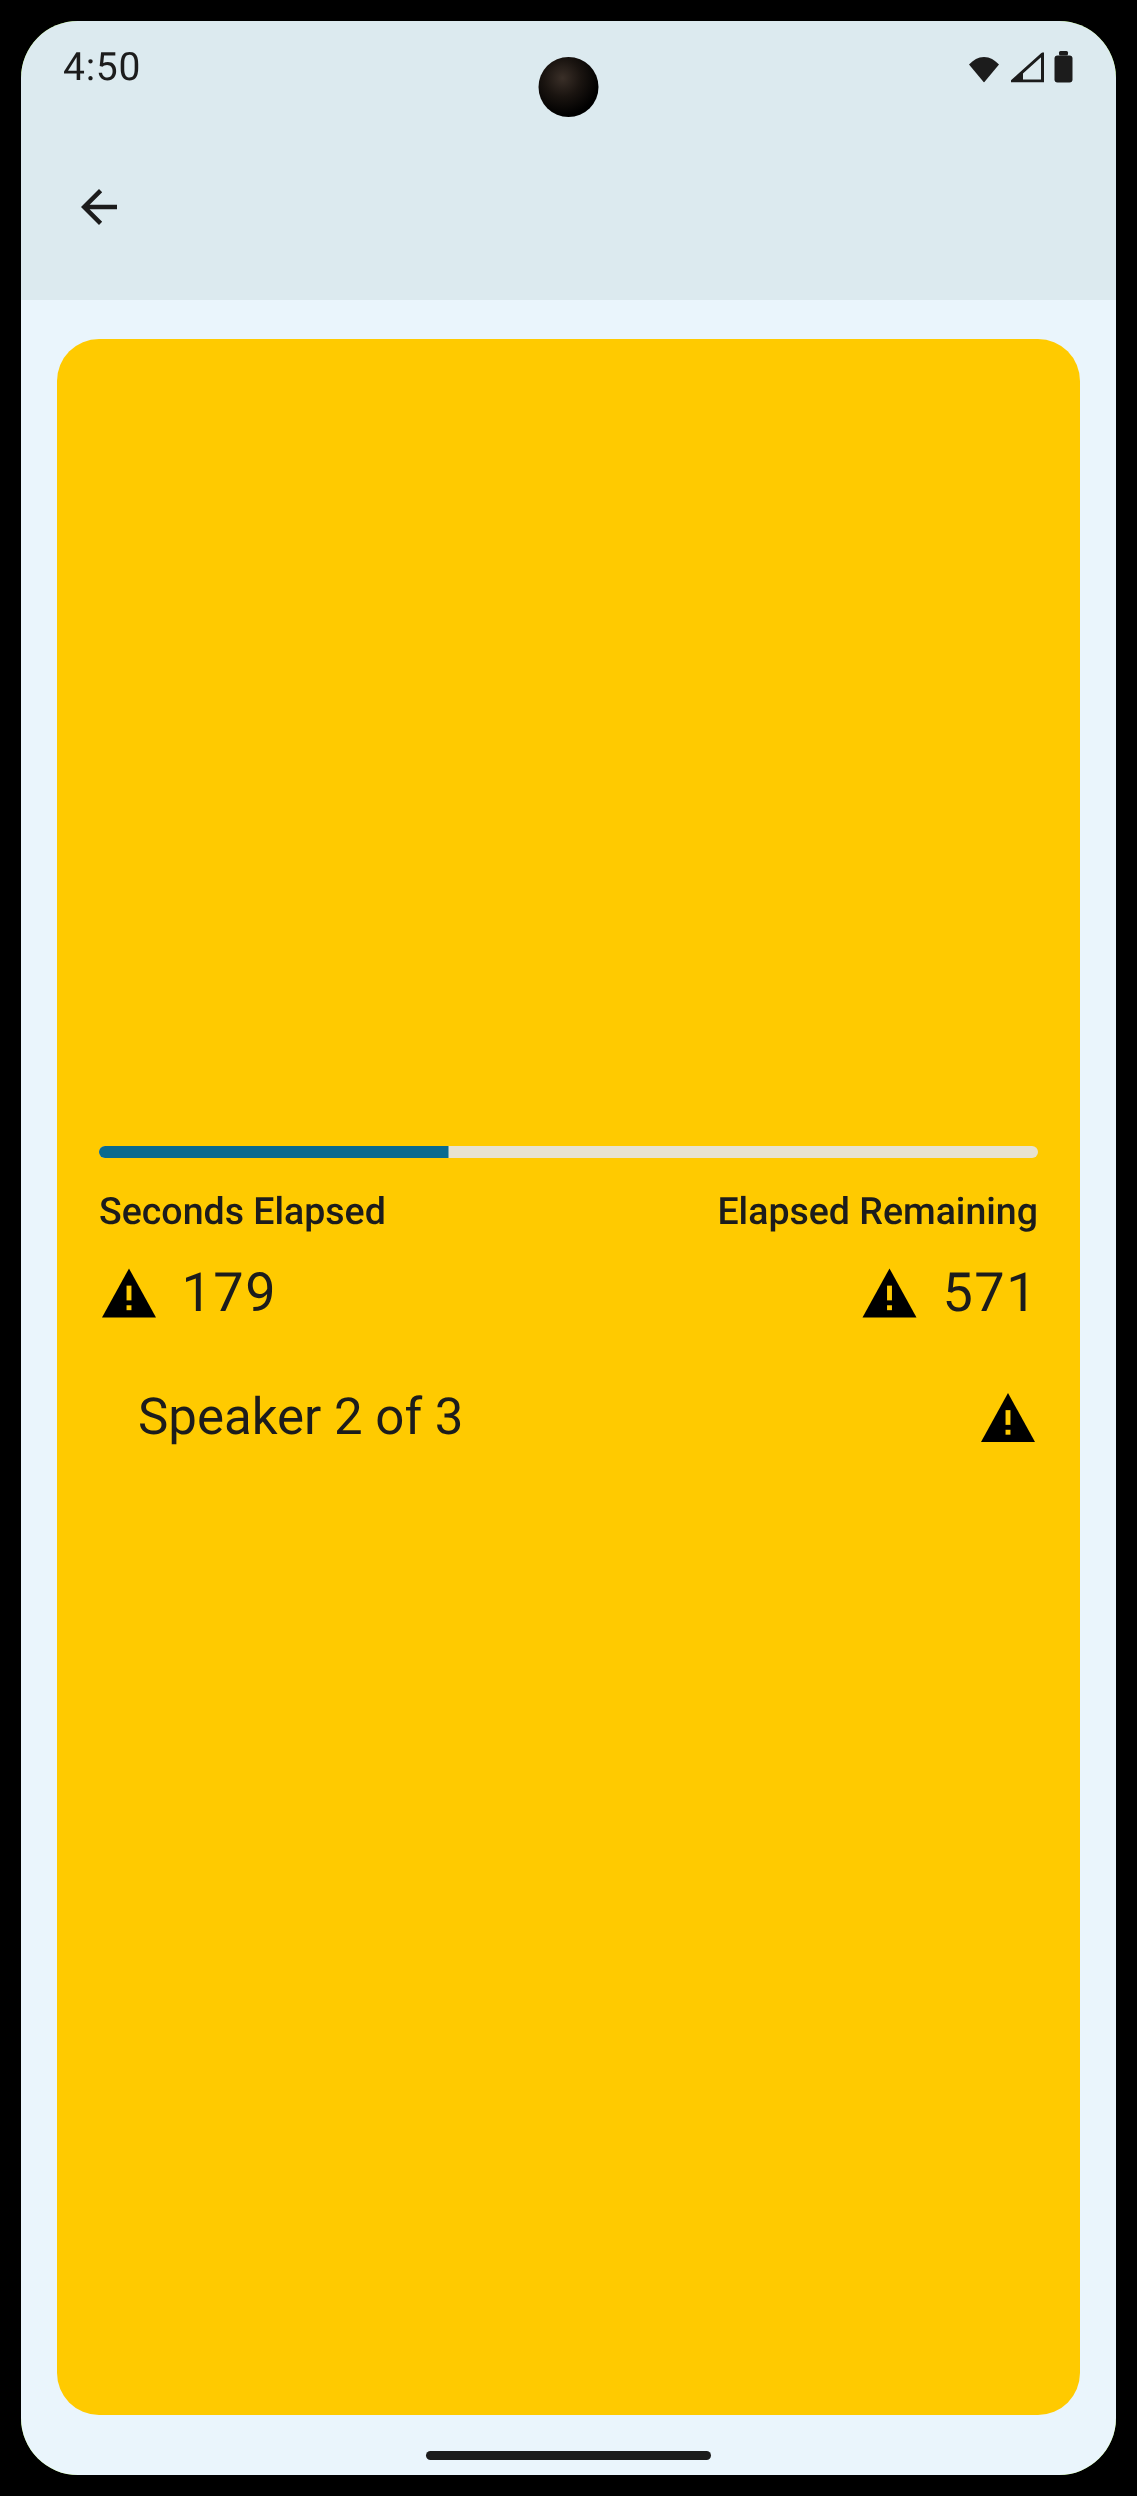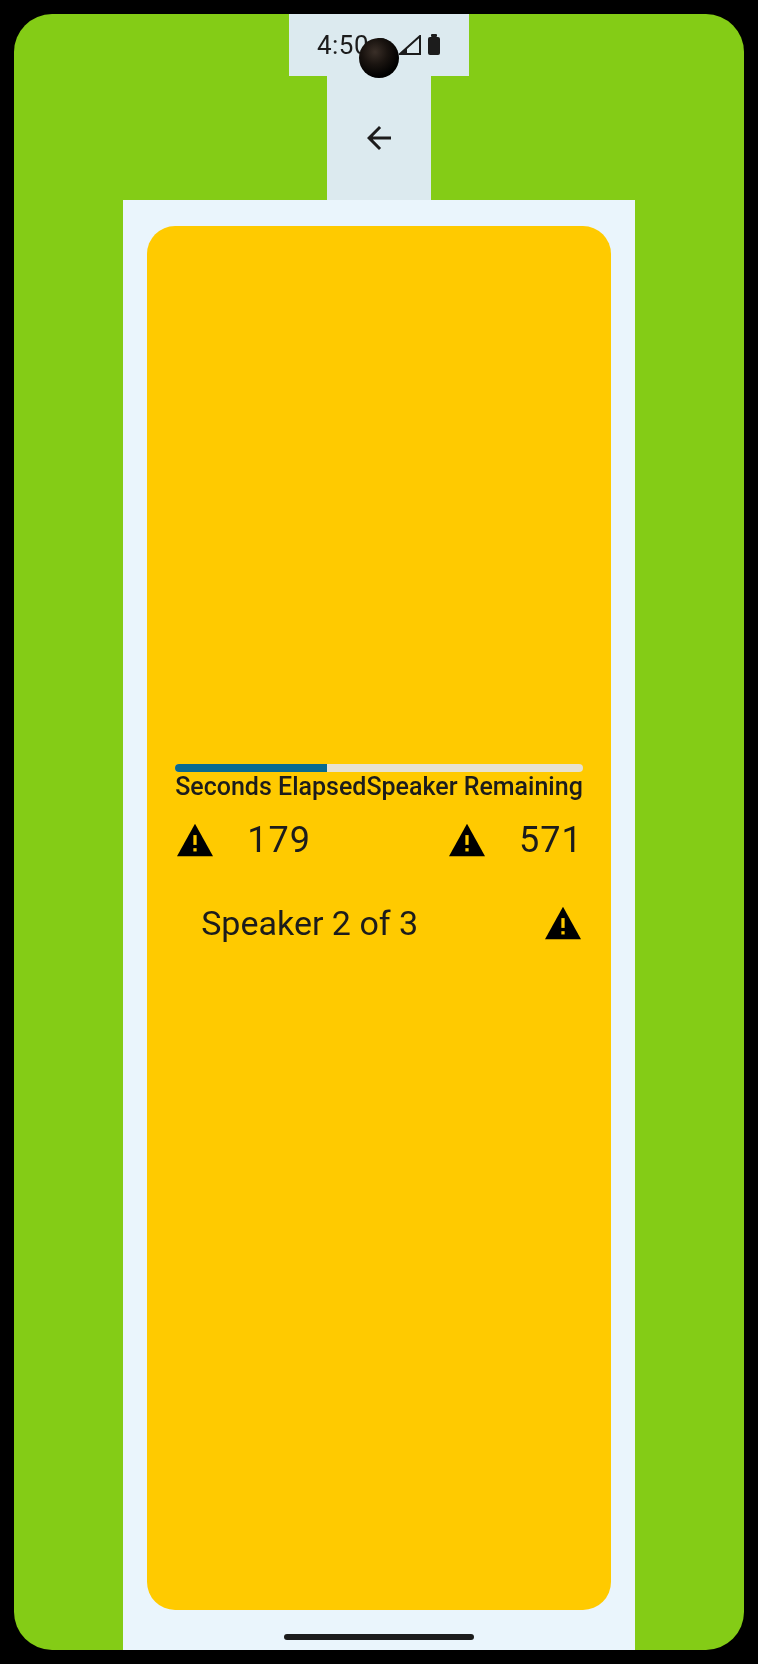--- a/index.html
+++ b/index.html
@@ -21,21 +21,20 @@
   }
   .screen {
     width: 100%;
     height: 100%;
     background: #84cc16;
     border-radius: 38px;
     overflow: hidden;
     display: flex;
     flex-direction: column;
     position: relative;
-    align-items: center;
   }
   .camera {
     position: absolute;
     top: 38px;
     left: 50%;
     transform: translateX(-50%);
     width: 40px;
     height: 40px;
     border-radius: 50%;
     background: radial-gradient(circle at 40% 35%, #3a2f28 0%, #1a1410 35%, #000 70%);
@@ -86,34 +85,35 @@
     overflow: hidden;
     margin-top: 10px;
   }
   .progress-fill {
     height: 100%;
     background: #0a6a8f;
   }
   .labels-row {
     display: flex;
     justify-content: space-between;
+    margin-top: 22px;
     font-size: 25px;
     font-weight: 500;
     color: #1c1c1c;
   }
   .values-row {
     display: flex;
     justify-content: space-between;
     align-items: center;
     margin-top: 18px;
   }
   .val-group {
     display: flex;
     align-items: center;
-    gap: 32px;
+    gap: 15px;
   }
   .val-num {
     font-size: 36px;
     font-weight: 400;
     color: #1c1c1c;
     letter-spacing: 1px;
   }
   .speaker-row {
     display: flex;
     justify-content: space-between;
@@ -182,21 +182,21 @@
     <div class="content">
       <div class="card">
         <div class="upper-space"></div>
 
         <div class="progress-track">
           <div class="progress-fill" style="width:37.3%"></div>
         </div>
 
         <div class="labels-row">
           <span>Seconds Elapsed</span>
-          <span>Speaker Remaining</span>
+          <span>Elapsed Remaining</span>
         </div>
 
         <div class="values-row">
           <div class="val-group">
             <span>
               <svg width="40" height="36" viewBox="0 0 24 22">
                   <path d="M12 1 L23 21 L1 21 Z" fill="#000"></path>
                   <rect x="11" y="8" width="2" height="6" fill="#ffca00"></rect>
                   <rect x="11" y="16" width="2" height="2" fill="#ffca00"></rect>
                 </svg>

